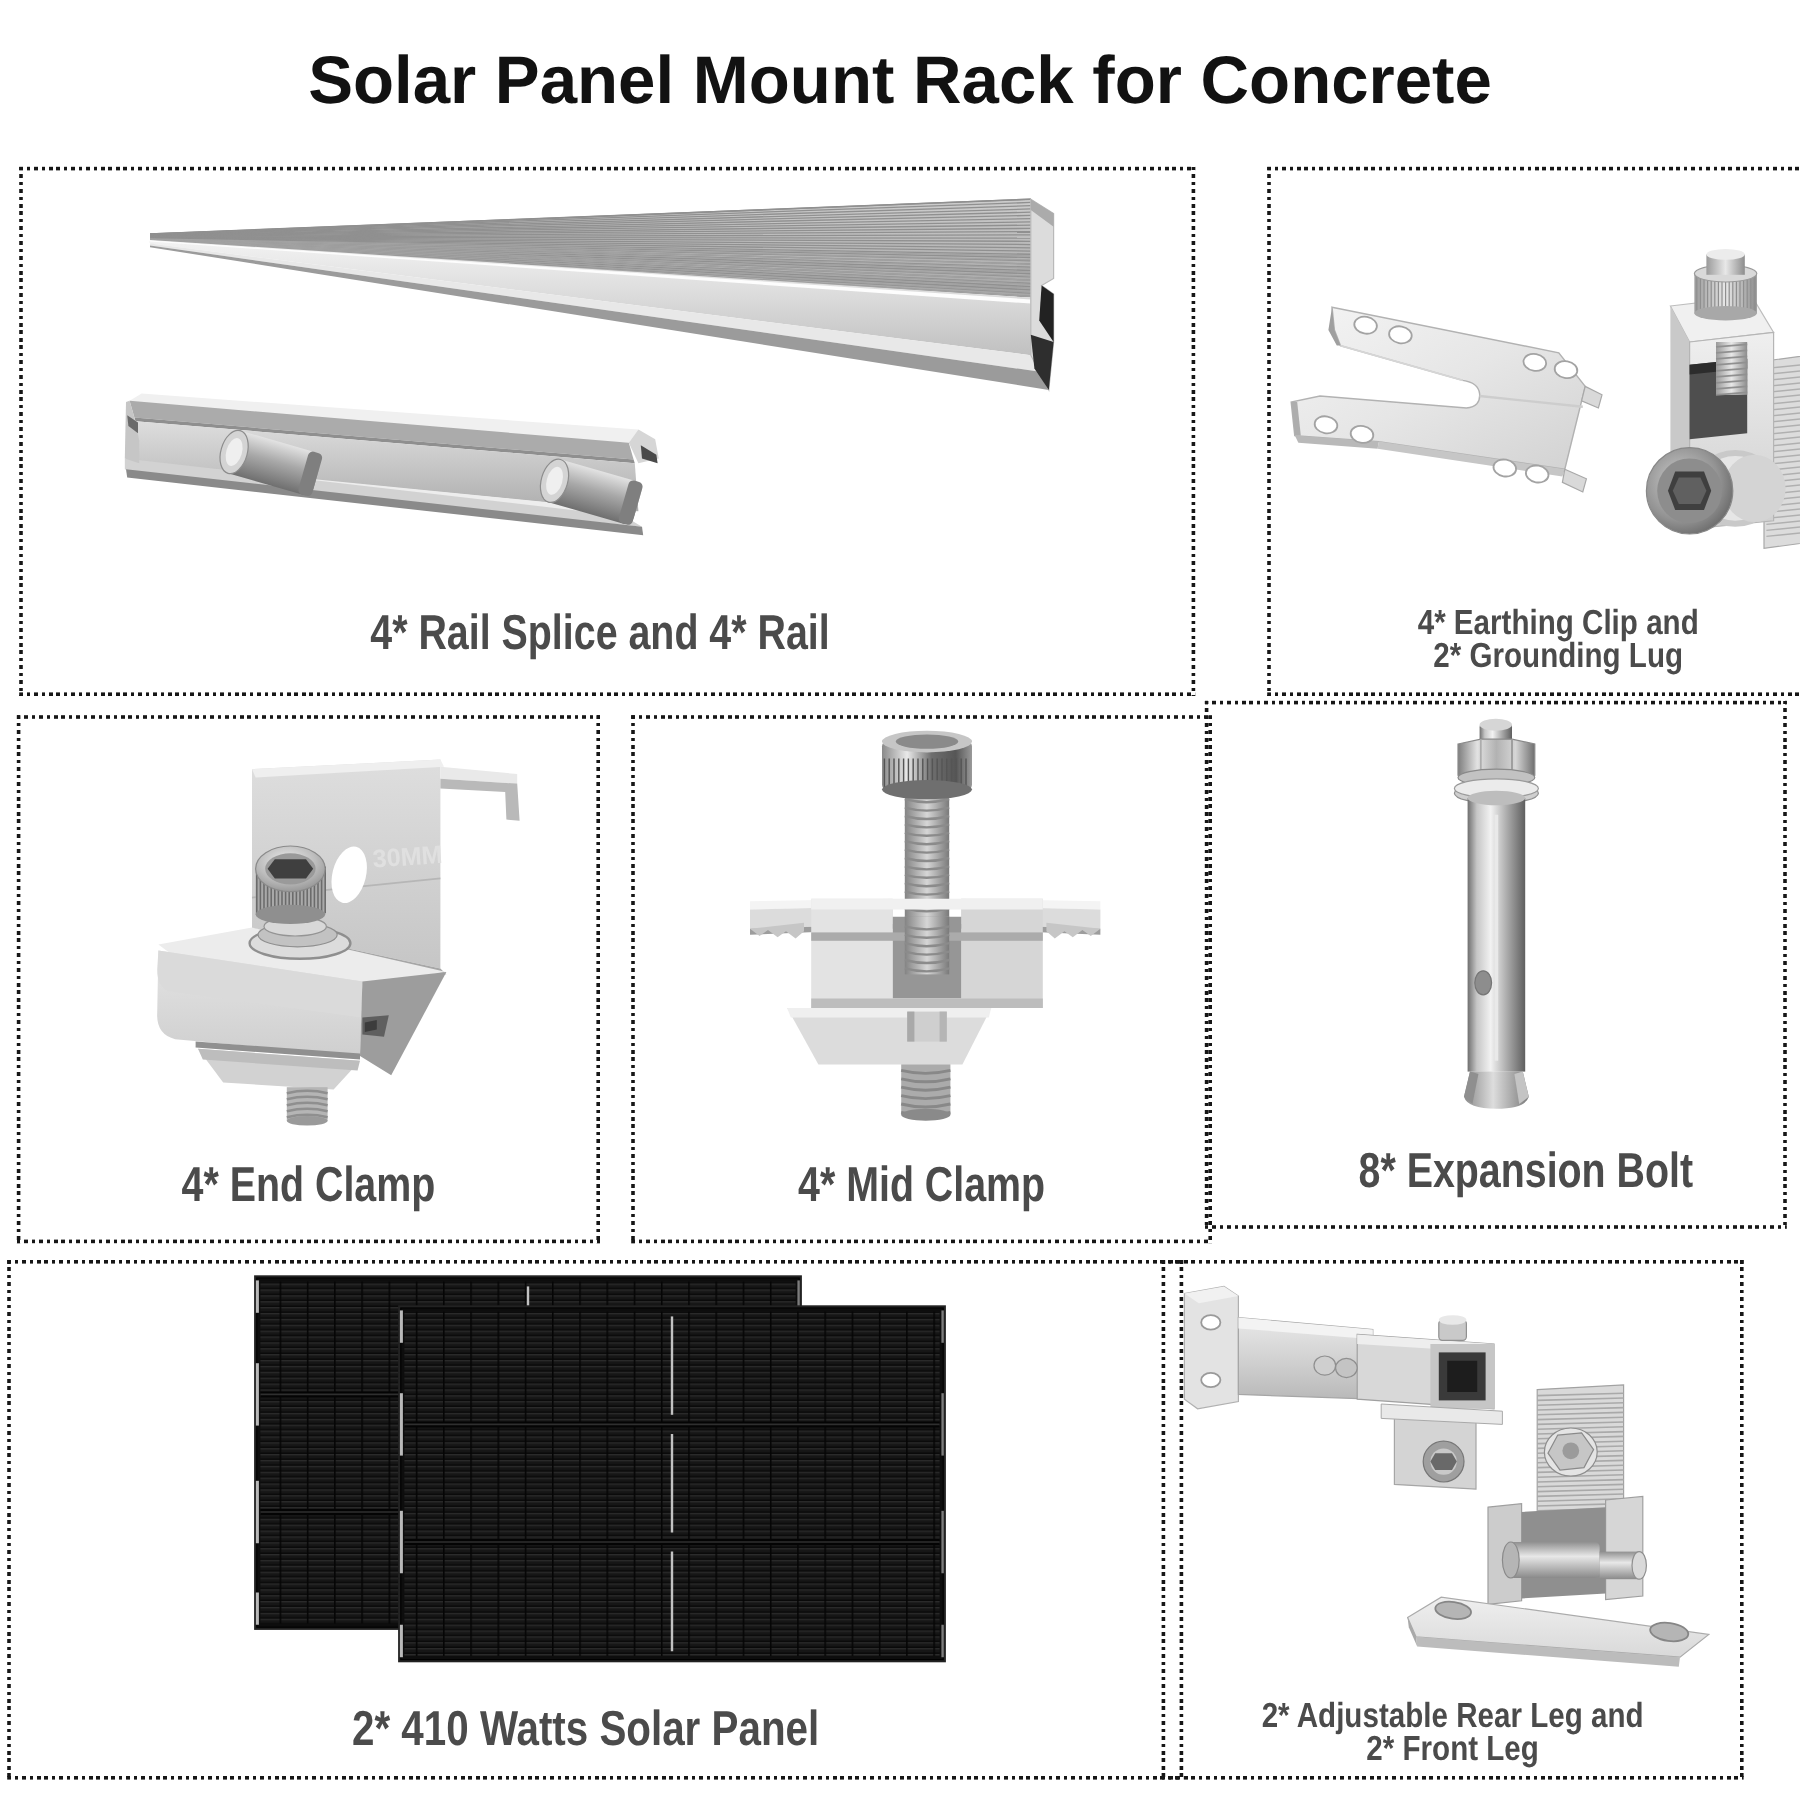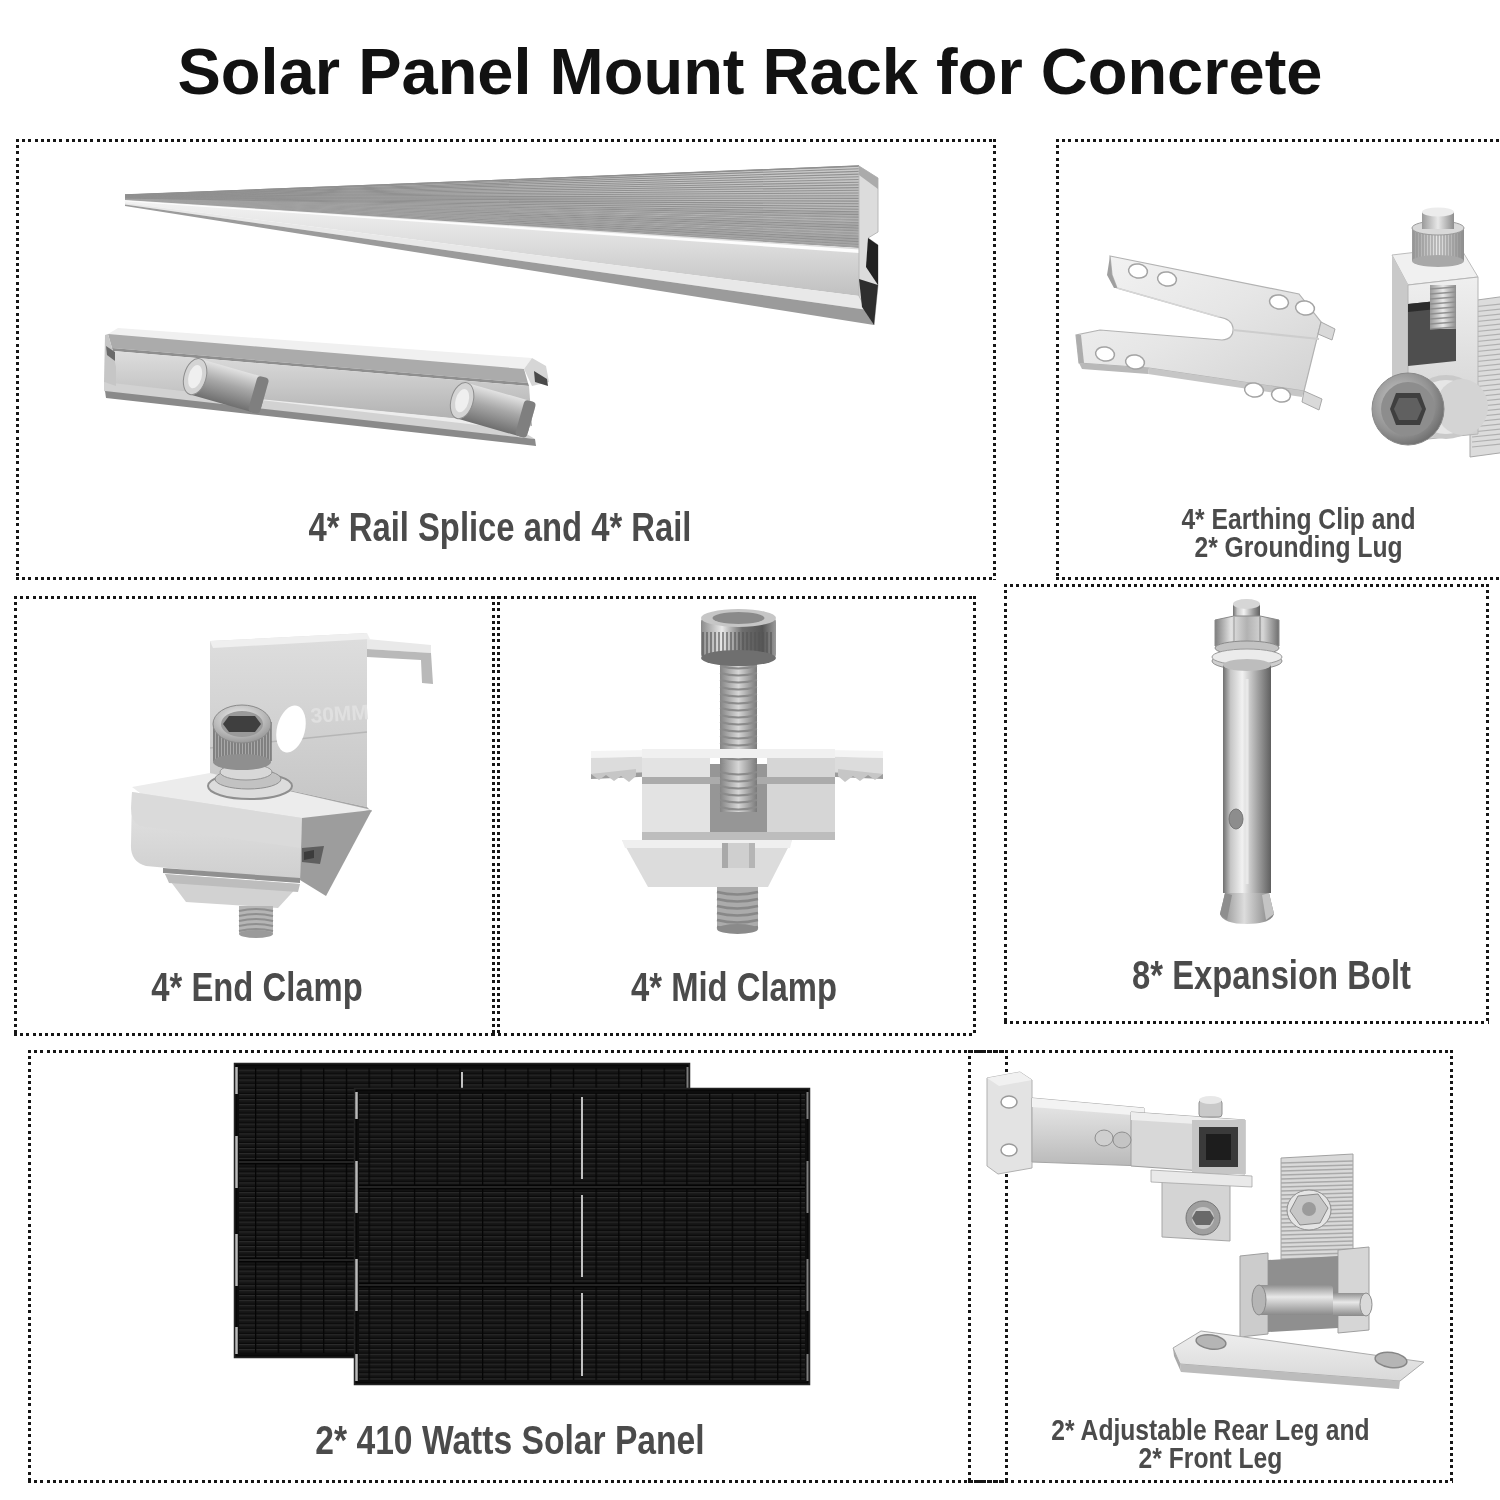--- a/index.html
+++ b/index.html
@@ -6,21 +6,21 @@
 body{width:1500px;height:1500px;background:#fff;font-family:"Liberation Sans",sans-serif;position:relative;overflow:hidden;}
 .box{position:absolute;
   background-image:
     repeating-linear-gradient(to right,#161616 0 3px,transparent 3px 6.2px),
     repeating-linear-gradient(to right,#161616 0 3px,transparent 3px 6.2px),
     repeating-linear-gradient(to bottom,#161616 0 3px,transparent 3px 6.2px),
     repeating-linear-gradient(to bottom,#161616 0 3px,transparent 3px 6.2px);
   background-size:100% 3px,100% 3px,3px 100%,3px 100%;
   background-position:0 0,0 100%,0 0,100% 0;
   background-repeat:no-repeat;}
-.title{position:absolute;left:0;top:34px;width:1500px;text-align:center;font-size:65px;font-weight:bold;color:#121212;letter-spacing:0px;}
+.title{position:absolute;left:0;top:34px;width:1500px;text-align:center;font-size:56px;font-weight:bold;color:#121212;letter-spacing:0px;}
 .lbl{position:absolute;width:100%;text-align:center;font-weight:bold;color:#4b4b4b;white-space:pre;opacity:0.999;}
 .l1{font-size:41px;line-height:41px;transform:scaleX(0.8);}
 .l2{font-size:29px;line-height:28px;transform:scaleX(0.85);}
 svg{position:absolute;left:0;top:0;}
 </style>
 </head>
 <body>
 <div class="title">Solar Panel Mount Rack for Concrete</div>
 
 <div class="box" id="b1" style="left:16px;top:139px;width:980px;height:441px">
@@ -338,21 +338,21 @@
 <line x1="251" y1="126" x2="251" y2="165" stroke="#6b6b6b" stroke-width="1.3"></line>
 <line x1="254" y1="126" x2="254" y2="165" stroke="#6b6b6b" stroke-width="1.3"></line>
 <line x1="257" y1="126" x2="257" y2="165" stroke="#6b6b6b" stroke-width="1.3"></line>
 <ellipse cx="228" cy="166" rx="29" ry="8" fill="#8f8f8f"></ellipse>
 <ellipse cx="228" cy="128" rx="29" ry="19" fill="url(#knob3)" stroke="#8a8a8a" stroke-width="1"></ellipse>
 <ellipse cx="228" cy="128" rx="21" ry="13" fill="#9a9a9a"></ellipse>
 <path d="M215,120 L241,120 L247,128 L241,136 L215,136 L209,128 Z" fill="#3f3f3f"></path>
 </svg>
   <div class="lbl l1" style="top:371px;">4* End Clamp</div>
 </div>
-<div class="box" id="b4" style="left:492px;top:596px;width:484px;height:440px">
+<div class="box" id="b4" style="left:526px;top:596px;width:484px;height:440px">
 <svg width="484" height="440" viewBox="0 0 484 440">
 <defs>
 <linearGradient id="bolthead" x1="0" y1="0" x2="1" y2="0">
   <stop offset="0" stop-color="#8a8a8a"></stop>
           <stop offset="0.28" stop-color="#e9e9e9"></stop>
           <stop offset="0.55" stop-color="#6e6e6e"></stop>
           <stop offset="0.82" stop-color="#565656"></stop>
           <stop offset="1" stop-color="#9a9a9a"></stop>
 </linearGradient>
 <linearGradient id="shaft4" x1="0" y1="0" x2="1" y2="0">
@@ -491,21 +491,21 @@
 <ellipse cx="232" cy="235" rx="7" ry="10" fill="#8d8d8d" stroke="#767676" stroke-width="1"></ellipse>
 <line x1="243" y1="95" x2="243" y2="300" stroke="#e9e9e9" stroke-width="3"></line>
 
 <path d="M221,309 L265,309 L270,330 Q267,340 243,340 Q219,340 216,330 Z" fill="url(#cone5)"></path>
 <path d="M221,309 L216,330 L223,336 L228,311 Z" fill="#8f8f8f"></path>
 <path d="M265,309 L270,330 L262,336 L258,311 Z" fill="#c4c4c4"></path>
 </svg>
   <div class="lbl l1" style="top:371px;left:25px;">8* Expansion Bolt</div>
 </div>
 
-<div class="box" id="b6" style="left:28px;top:1050px;width:980px;height:433px">
+<div class="box" id="b6" style="left:6px;top:1050px;width:980px;height:433px">
 <svg width="980" height="433" viewBox="0 0 980 433">
 <defs>
 <pattern id="pcells" width="22.7" height="4.9" patternUnits="userSpaceOnUse">
   <rect width="22.7" height="4.9" fill="#161616"></rect>
   <rect y="0" width="22.7" height="1.1" fill="#2b2b2b"></rect>
   <rect y="3.6" width="22.7" height="1.3" fill="#0a0a0a"></rect>
   <rect x="0" width="1.3" height="4.9" fill="#050505"></rect>
 </pattern>
 </defs>
 <g>

